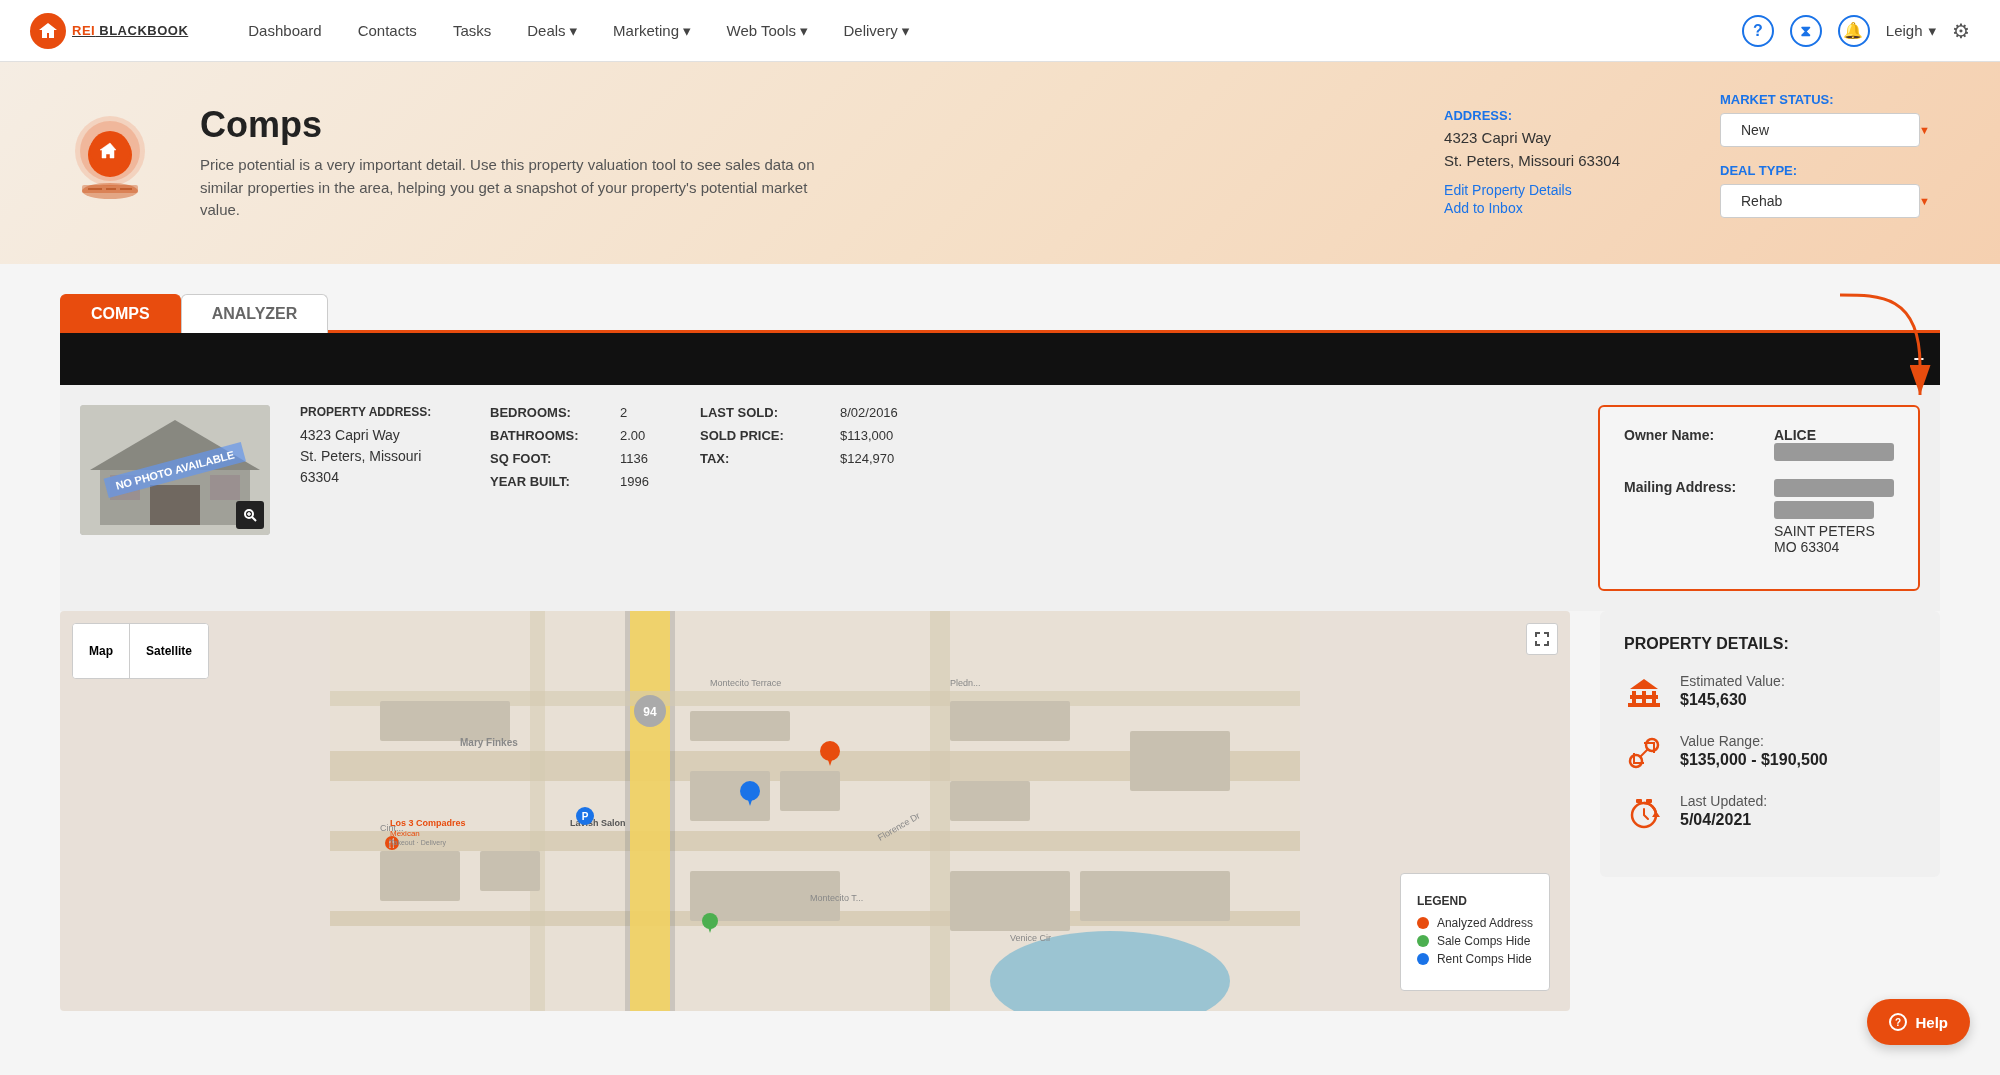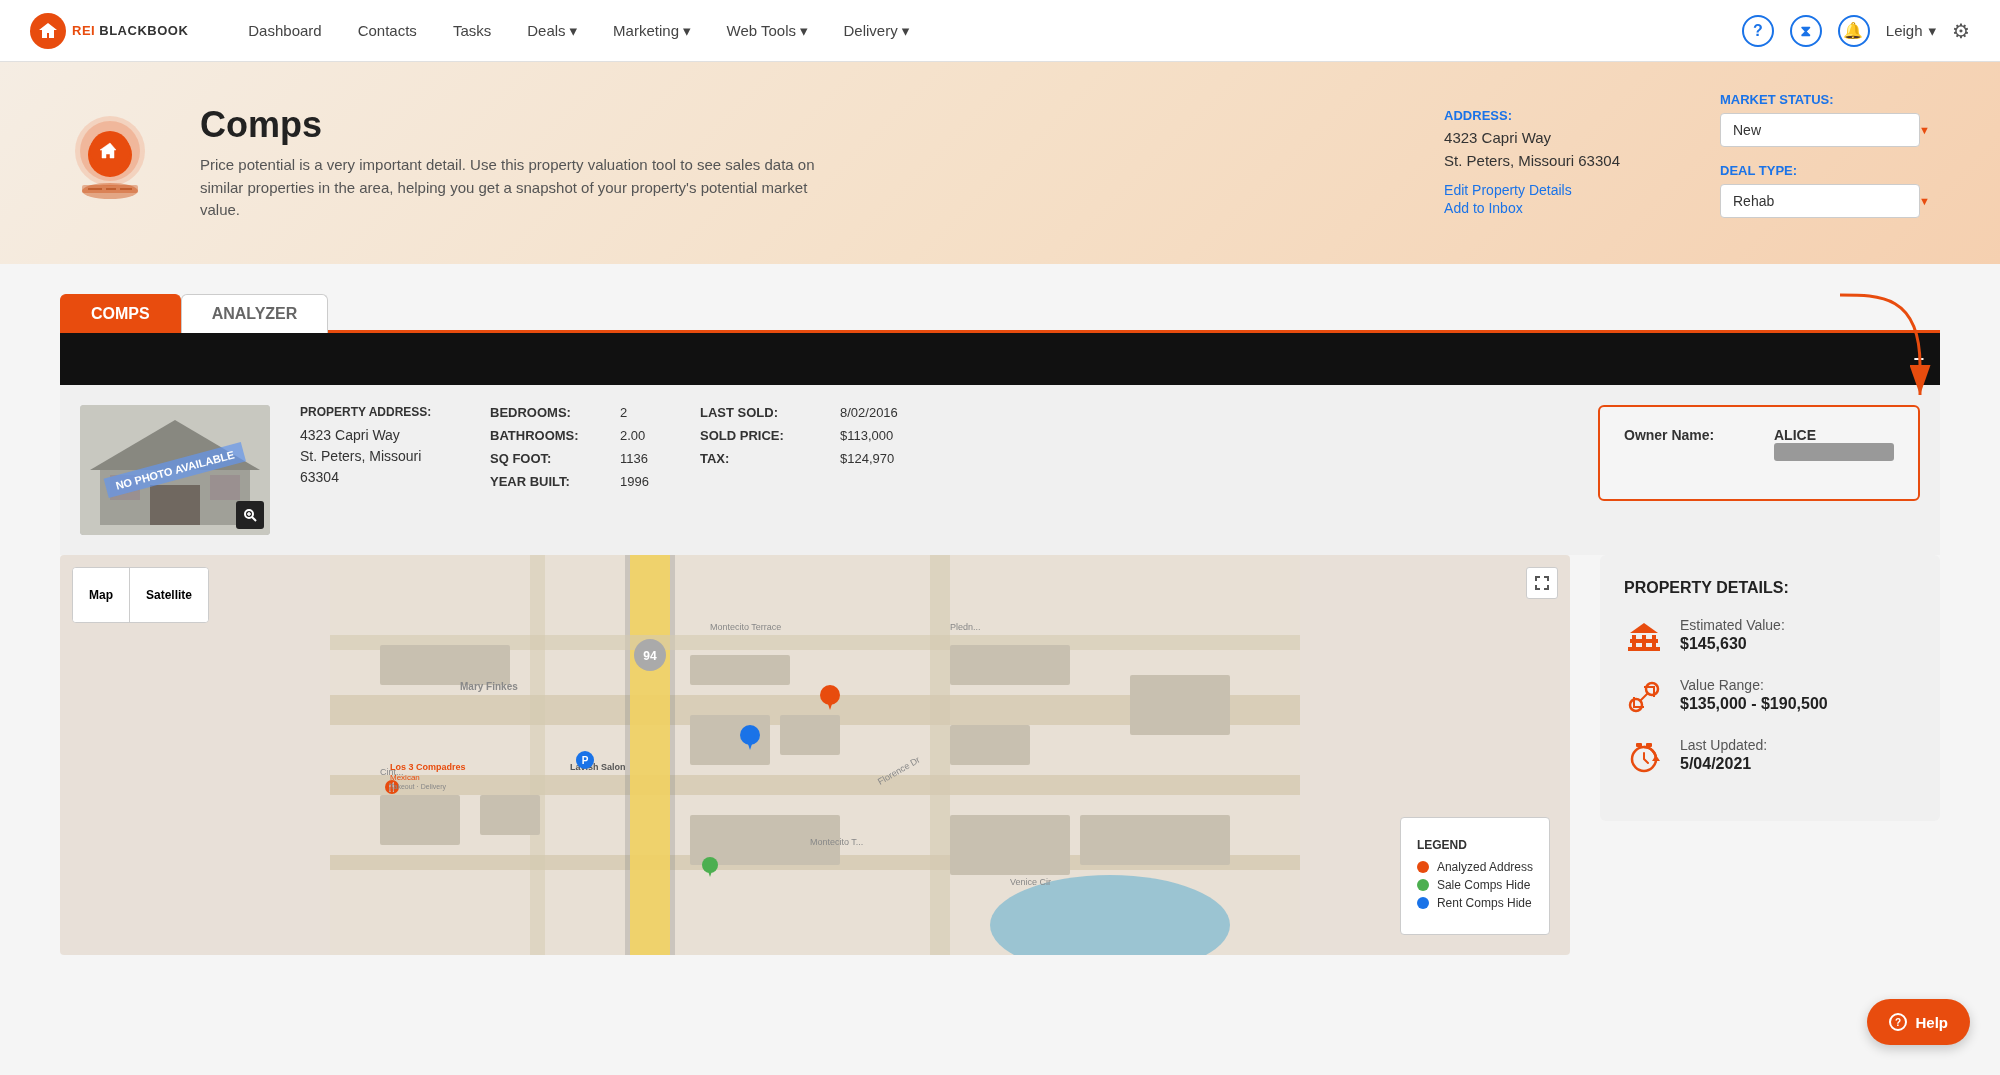--- a/index.html
+++ b/index.html
@@ -1,20 +1,20 @@
 <!DOCTYPE html>
 <html><head>
   <meta charset="utf-8">
   <style>
     * { margin: 0; padding: 0; box-sizing: border-box; }
     body { font-family: -apple-system, BlinkMacSystemFont, 'Segoe UI', Arial, sans-serif; background: #f5f5f5; font-size: 14px; color: #333; width: 2000px; min-height: 1075px; overflow-x: hidden; }
 
     
     .navbar { background: #fff; height: 62px; display: flex; align-items: center; padding: 0 30px; border-bottom: 1px solid #e0e0e0; gap: 40px; position: relative; z-index: 10; }
-    .logo { display: flex; align-items: center; gap: 6px; margin-right: 20px; }
+    .logo { display: flex; align-items: center; gap: 6px; margin-right: 20px; text-decoration: underline; }
     .logo-circle { width: 36px; height: 36px; background: #e84c0e; border-radius: 50%; display: flex; align-items: center; justify-content: center; }
     .logo-text { font-size: 13px; font-weight: 700; color: #333; letter-spacing: 0.5px; }
     .logo-text span { color: #e84c0e; }
     .nav-items { display: flex; align-items: center; gap: 36px; flex: 1; }
     .nav-item { font-size: 15px; color: #444; cursor: pointer; display: flex; align-items: center; gap: 4px; white-space: nowrap; }
     .nav-icons { display: flex; align-items: center; gap: 16px; margin-left: auto; }
     .nav-icon-btn { width: 32px; height: 32px; border-radius: 50%; border: 2px solid #1a73e8; display: flex; align-items: center; justify-content: center; cursor: pointer; color: #1a73e8; font-size: 14px; font-weight: bold; }
     .nav-user { display: flex; align-items: center; gap: 6px; cursor: pointer; font-size: 15px; color: #444; }
     .nav-gear { font-size: 20px; color: #555; cursor: pointer; }
 
@@ -23,21 +23,21 @@
     .hero-icon { width: 100px; height: 100px; flex-shrink: 0; }
     .hero-content { flex: 1; }
     .hero-title { font-size: 36px; font-weight: 800; color: #222; margin-bottom: 8px; }
     .hero-desc { font-size: 15px; color: #555; line-height: 1.5; max-width: 620px; }
     .hero-address-block { margin-left: auto; padding-left: 60px; }
     .hero-address-label { font-size: 13px; font-weight: 700; color: #1a73e8; text-transform: uppercase; margin-bottom: 4px; }
     .hero-address-text { font-size: 15px; color: #333; line-height: 1.5; margin-bottom: 10px; }
     .hero-links a { color: #1a73e8; font-size: 14px; display: block; cursor: pointer; margin-bottom: 2px; text-decoration: none; }
     .hero-status-block { margin-left: 60px; min-width: 220px; }
     .status-label { font-size: 13px; font-weight: 700; color: #1a73e8; text-transform: uppercase; margin-bottom: 6px; }
-    .status-select { width: 200px; padding: 8px 30px 8px 12px; border: 1px solid #ccc; border-radius: 4px; background: #fff; font-size: 14px; color: #333; appearance: none; cursor: pointer; position: relative; }
+    .status-select { width: 200px; padding: 8px 30px 8px 20px; border: 1px solid #ccc; border-radius: 4px; background: #fff; font-size: 14px; color: #333; appearance: none; cursor: pointer; position: relative; }
     .select-wrapper { position: relative; margin-bottom: 16px; }
     .select-wrapper::after { content: '▼'; position: absolute; right: 10px; top: 50%; transform: translateY(-50%); color: #e84c0e; font-size: 11px; pointer-events: none; }
 
     
     .main { padding: 30px 60px; }
     .tab { padding: 10px 30px; font-size: 16px; font-weight: 600; cursor: pointer; border: 1px solid #ccc; border-bottom: none; border-radius: 6px 6px 0 0; background: #fff; color: #666; }
     .tab.active { background: #e84c0e; color: #fff; border-color: #e84c0e; }
 
     
     .map-bar { background: #111; height: 52px; display: flex; align-items: center; justify-content: flex-end; padding-right: 16px; }
@@ -263,20 +263,29 @@
         </svg>
 
         <div class="owner-card">
           <div class="owner-row">
             <div class="owner-field-label">Owner Name:</div>
             <div>
               <div style="font-size:14px; color:#333; font-weight:700;">ALICE</div>
               <div class="owner-blurred"></div>
             </div>
           </div>
+          <div class="owner-row">
+            <div class="owner-field-label">Mailing Address:</div>
+            <div>
+              <div class="owner-blurred"></div>
+              <div class="owner-blurred-sm"></div>
+              <div style="font-size:14px; color:#333;">SAINT PETERS</div>
+              <div style="font-size:14px; color:#333;">MO 63304</div>
+            </div>
+          </div>
         </div>
       </div>
     </div>
   </div>
 
   <div class="bottom-section">
 
     <div class="map-container">
 
       <div class="map-controls">

